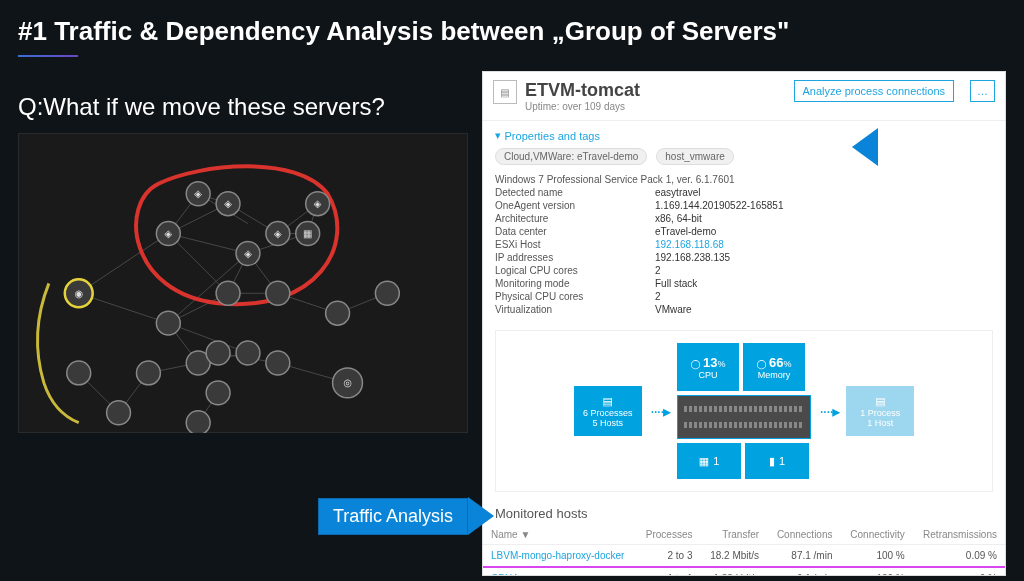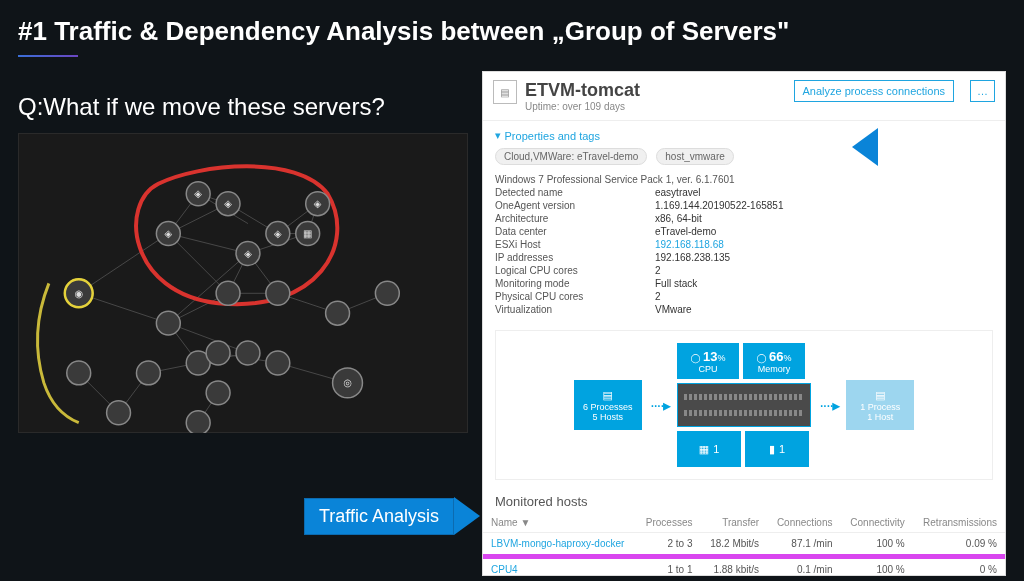--- a/index.html
+++ b/index.html
@@ -5,21 +5,21 @@
 * { margin: 0; padding: 0; box-sizing: border-box; }
 body { font-family: -apple-system, BlinkMacSystemFont, "Segoe UI", Arial, sans-serif; background: #0f1418; color: #fff; width: 1024px; height: 581px; overflow: hidden; position: relative; }
 .slide { padding: 16px 18px; }
 .title { font-size: 26px; font-weight: 700; color: #fff; }
 .title-underline { width: 60px; height: 2px; margin-top: 8px; background: linear-gradient(90deg,#3a6fd8,#6b46c1); }
 .question { font-size: 24px; font-weight: 400; margin-top: 36px; color: #fff; }
 .layout { display: flex; margin-top: 12px; gap: 14px; align-items: flex-start; }
 .left-col { flex: 0 0 450px; }
 .graph { width: 450px; height: 300px; background: #1a1a1a; position: relative; border: 1px solid #2a2a2a; }
 .graph svg { position: absolute; inset: 0; }
-.traffic-arrow { position: absolute; left: 304px; top: 497px; display: flex; align-items: center; }
+.traffic-arrow { position: absolute; left: 318px; top: 497px; display: flex; align-items: center; }
 .tag-arrow { position: absolute; right: 146px; top: 128px; display: flex; align-items: center; }
 .arrow-body { background: #0a84d8; color: #fff; font-size: 18px; padding: 7px 14px; border: 1px solid #0c6bb0; }
 .arrow-tip-right { width: 0; height: 0; border-top: 19px solid transparent; border-bottom: 19px solid transparent; border-left: 26px solid #0a84d8; }
 .arrow-tip-left { width: 0; height: 0; border-top: 19px solid transparent; border-bottom: 19px solid transparent; border-right: 26px solid #0a84d8; }
 
 .panel { flex: 1; background: #fff; color: #333; height: 505px; border: 1px solid #ddd; margin-top: -62px; overflow: hidden; font-size: 11px; position: relative; }
 .panel-hdr { display: flex; align-items: flex-start; padding: 8px 10px; border-bottom: 1px solid #eee; }
 .panel-hdr .srv-icon { width: 24px; height: 24px; border: 1px solid #bbb; margin-right: 8px; display: flex; align-items: center; justify-content: center; font-size: 10px; color:#888;}
 .panel-hdr h2 { font-size: 18px; font-weight: 600; color: #444; }
 .panel-hdr .sub { font-size: 10px; color: #888; }
@@ -36,35 +36,35 @@
 .prop-row { display: flex; padding: 1px 0; }
 .prop-row .k { flex: 0 0 160px; color: #555; }
 .prop-row .v { color: #333; }
 .prop-row .v.link { color: #1fa5e0; }
 
 .topo { margin: 8px 12px; border: 1px solid #eee; padding: 12px 8px; display: flex; align-items: center; justify-content: center; gap: 8px; }
 .topo-box { width: 68px; height: 50px; font-size: 9px; color: #fff; display: flex; flex-direction: column; align-items: center; justify-content: center; }
 .topo-box.blue { background: #00a3e0; }
 .topo-box.lblue { background: #9dd6ef; }
 .topo-metrics { display: flex; gap: 4px; }
-.metric-box { width: 62px; height: 36px; background: #00a3e0; color: #fff; display: flex; flex-direction:column; align-items:center; justify-content:center; font-size:9px; }
+.metric-box { width: 62px; height: 48px; background: #00a3e0; color: #fff; display: flex; flex-direction:column; align-items:center; justify-content:center; font-size:9px; }
 .metric-box .big { font-size: 13px; font-weight: 600; }
 .server-img { width: 134px; height: 44px; background: #4a4a4a; border: 1px solid #00a3e0; position: relative; }
 .server-img::before, .server-img::after { content:''; position:absolute; left:6px; right:6px; height:6px; background: repeating-linear-gradient(90deg,#888 0 3px,#4a4a4a 3px 5px); }
 .server-img::before { top: 10px; } .server-img::after { bottom: 10px; }
 .stack-col { display:flex; flex-direction:column; gap:4px; }
 .mini-row { display:flex; gap:4px; }
 .mini-box { width: 64px; height: 36px; background:#00a3e0; color:#fff; display:flex; align-items:center; justify-content:center; font-size:11px; gap:4px;}
 .dots { color: #00a3e0; font-size: 16px; letter-spacing: -2px; }
 
 .mon-title { font-size: 13px; color: #555; padding: 6px 12px 4px; }
 table { width: 100%; border-collapse: collapse; font-size: 10px; }
 th { text-align: right; font-weight: 400; color: #888; padding: 4px 8px; border-bottom: 1px solid #eee; }
 th:first-child { text-align: left; }
-td { text-align: right; padding: 5px 8px; border-bottom: 5px solid #d946ef; color: #555;}
+td { text-align: right; padding: 5px 8px; border-bottom: 2px solid #d946ef; color: #555;}
 td:first-child { text-align: left; color: #1fa5e0; font-weight: 500; }
 </style>
 </head>
 <body>
 
 <div class="slide">
   <div class="title">#1 Traffic &amp; Dependency Analysis between „Group of Servers"</div>
   <div class="title-underline"></div>
   <div class="question">Q:What if we move these servers?</div>
 

